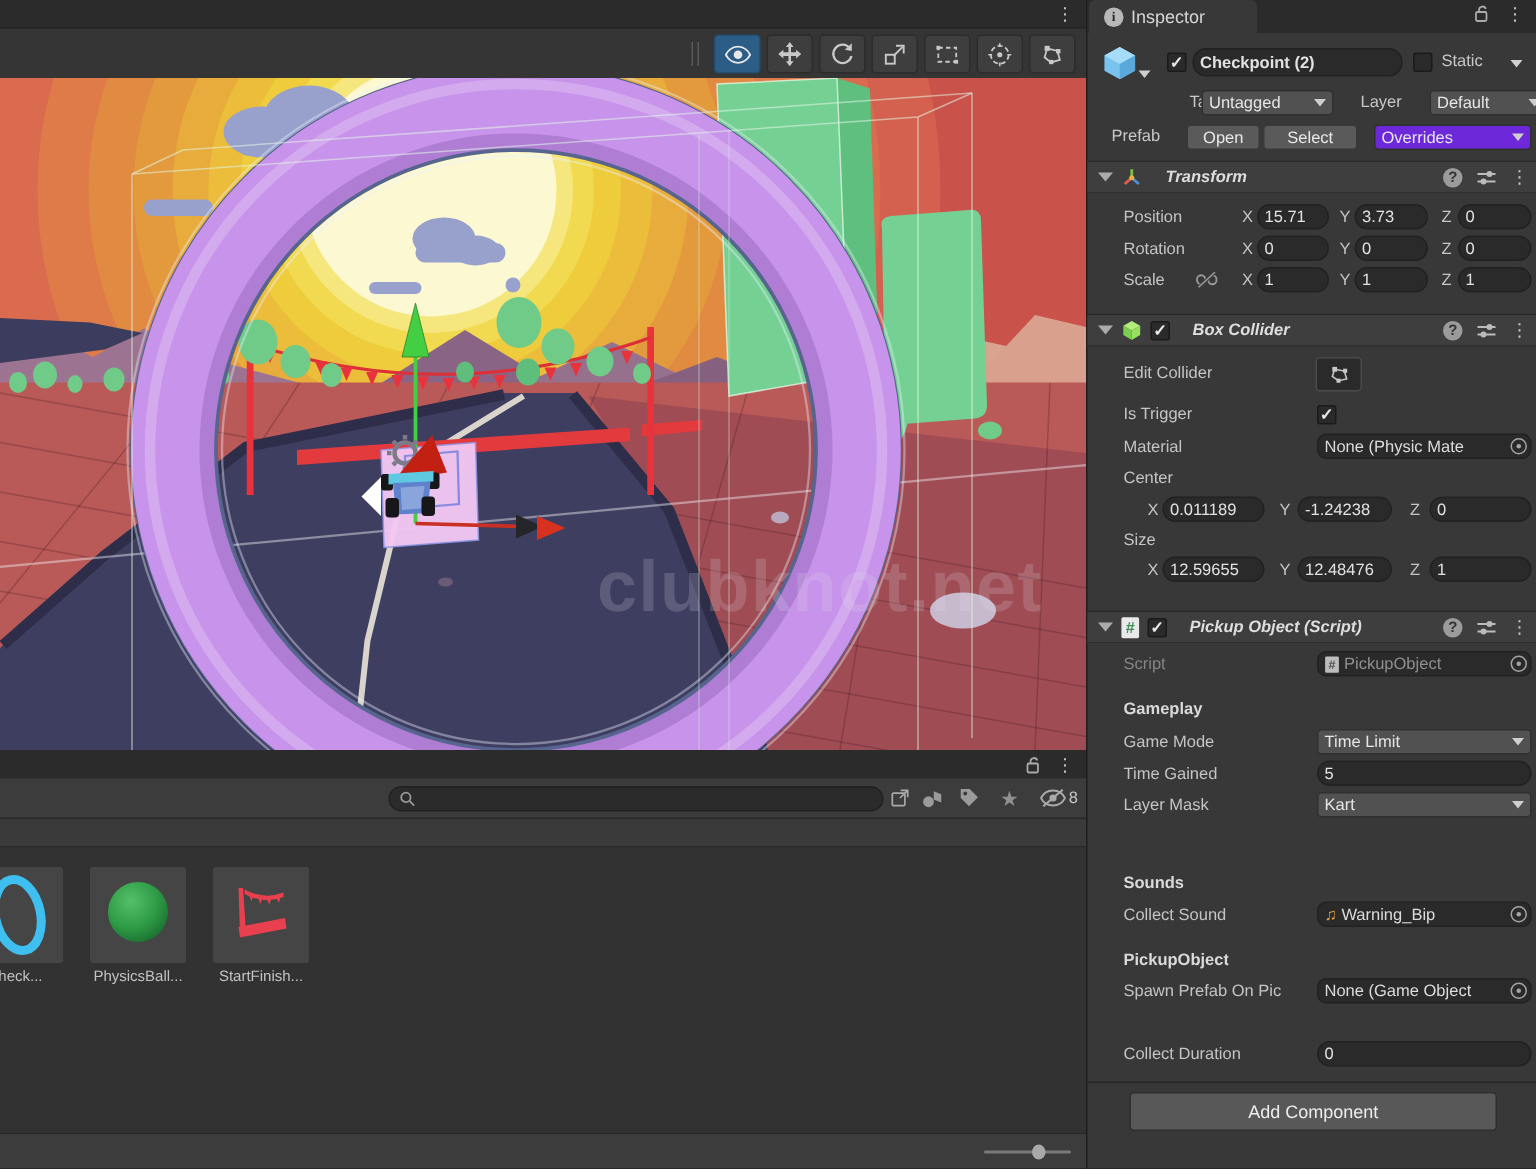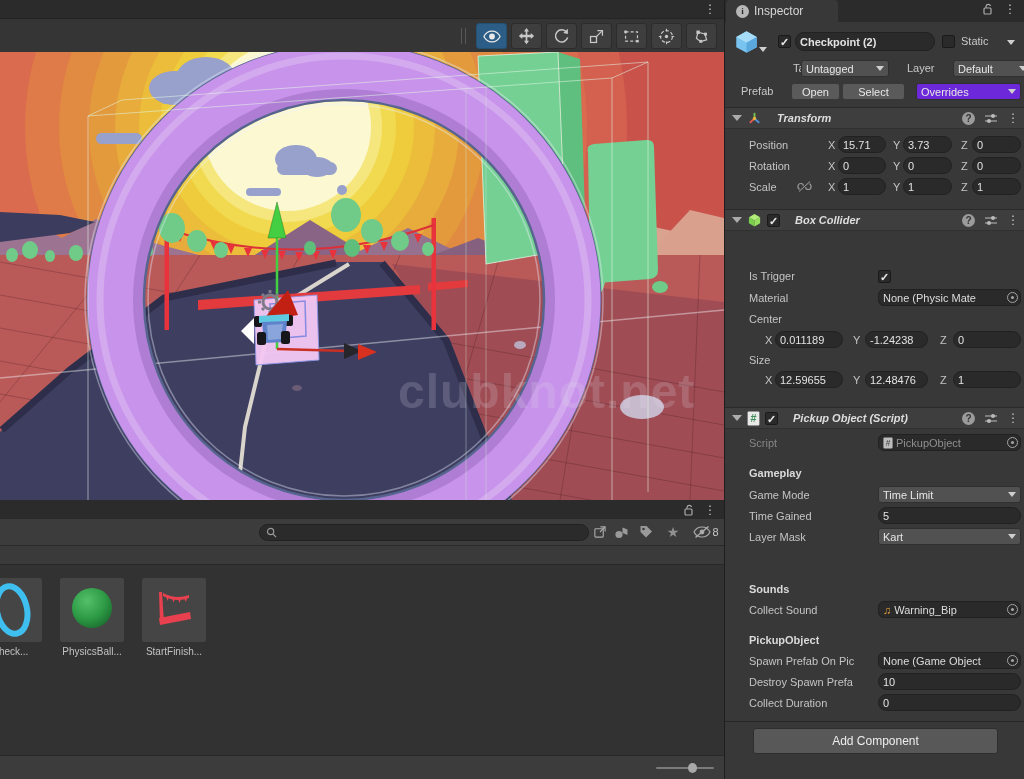--- a/index.html
+++ b/index.html
@@ -538,20 +538,31 @@
       <span class="hdr-icons">
         <span class="helpq">?</span>
         <svg width="14" height="12" viewBox="0 0 14 12">
             <path d="M1 4 H13 M1 9 H13" stroke="#bbb" stroke-width="1.2"></path>
             <circle cx="9" cy="4" r="2" fill="#bbb"></circle>
             <circle cx="5" cy="9" r="2" fill="#bbb"></circle>
           </svg>
         <span class="kebab">⋮</span>
       </span>
     </div>
+    <div class="irow" style="top:237px;height:24px">
+      <span class="ilabel">Edit Collider</span>
+      <span style="position:absolute;left:152px;width:31px;height:23px;background:#2a2a2a;border:1px solid #4a4a4a;border-radius:3px;display:flex;align-items:center;justify-content:center">
+        <svg width="16" height="14" viewBox="0 0 20 17">
+            <path d="M6 5 L14 6.5 L16 13 L9 14.5 L4 11 Z" fill="none" stroke="#c8c8c8" stroke-width="1.3"></path>
+            <rect x="4" y="3" width="4" height="4" fill="#c8c8c8"></rect>
+            <rect x="13" y="4.5" width="3.4" height="3.4" fill="#c8c8c8"></rect>
+            <rect x="7.5" y="12.8" width="3.4" height="3.4" fill="#c8c8c8"></rect>
+          </svg>
+      </span>
+    </div>
     <div class="irow" style="top:268px;height:16px">
       <span class="ilabel">Is Trigger</span>
       <span class="checkbox" style="position:absolute;left:153px">✓</span>
     </div>
     <div class="irow" style="top:289px;height:17px">
       <span class="ilabel">Material</span>
       <span class="objfield" style="position:absolute;left:153px;width:143px">
         <span style="overflow:hidden;white-space:nowrap;max-width:122px">None (Physic Mate</span>
         <span class="picker"></span>
       </span>
@@ -643,24 +654,20 @@
     <div class="irow" style="top:632px;height:15px">
       <span class="ilabel boldlabel">PickupObject</span>
     </div>
     <div class="irow" style="top:652px;height:17px">
       <span class="ilabel">Spawn Prefab On Pic</span>
       <span class="objfield" style="position:absolute;left:153px;width:143px">
         <span style="overflow:hidden;white-space:nowrap;max-width:122px">None (Game Object</span>
         <span class="picker"></span>
       </span>
     </div>
-    <div class="irow" style="top:673px;height:17px">
-      <span class="ilabel">Destroy Spawn Prefa</span>
-      <span class="field" style="position:absolute;left:153px;width:143px">10</span>
-    </div>
     <div class="irow" style="top:694px;height:17px">
       <span class="ilabel">Collect Duration</span>
       <span class="field" style="position:absolute;left:153px;width:143px">0</span>
     </div>
 
     <div style="position:absolute;left:0;right:0;top:721px;border-top:1px solid #262626"></div>
     <div id="add-component">Add Component</div>
   </div>
 </div>
 

